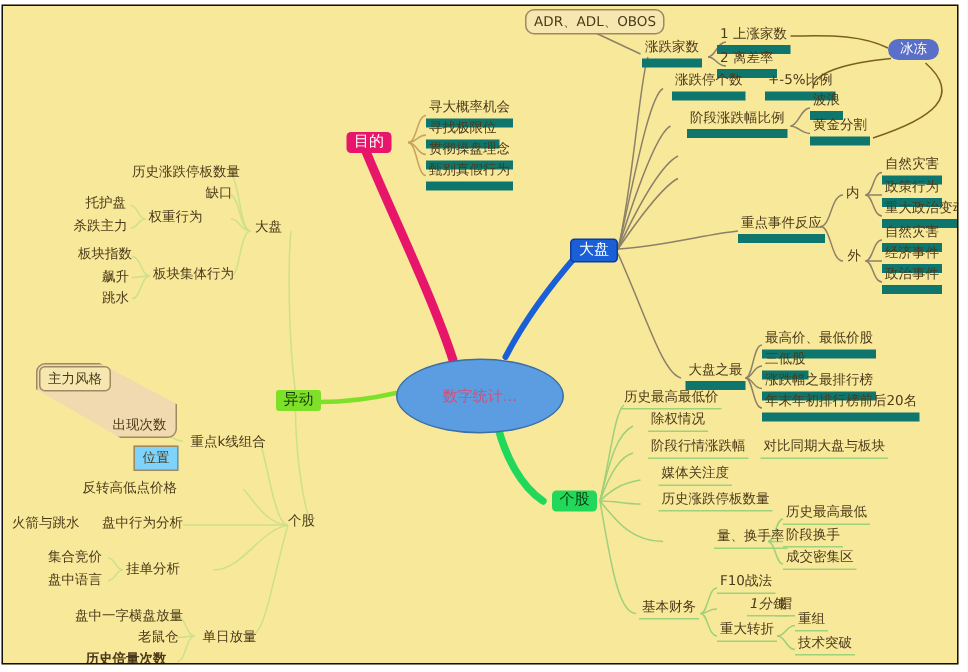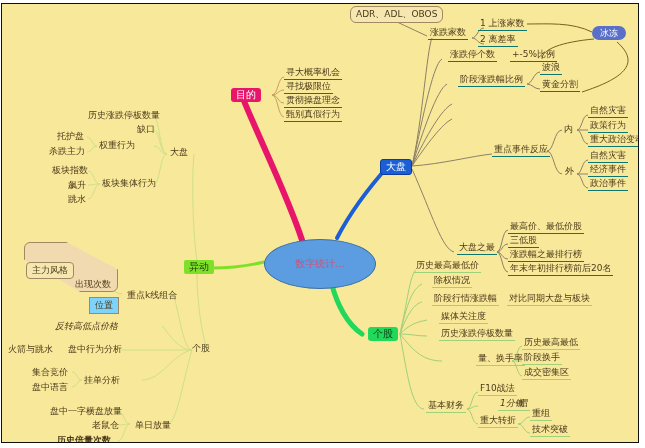--- a/index.html
+++ b/index.html
@@ -1,20 +1,20 @@
 <!DOCTYPE html>
 <html><head>
 <meta charset="utf-8">
 <style>
   html,body{margin:0;padding:0;background:#ffffff;}
   body{width:645px;height:448px;position:relative;overflow:hidden;font-family:"DejaVu Sans",sans-serif;}
   #frame{position:absolute;left:1px;top:3px;width:638px;height:440px;background:#f8e89a;border:1px solid #111;box-sizing:border-box;overflow:hidden;}
   #lines{position:absolute;left:0;top:0;}
   .t{position:absolute;font-size:9px;color:#4a3a1a;white-space:nowrap;line-height:11px;}
-  .u{border-bottom:1px solid #0f766e;padding:0 2px 1px 2px;}
+  .u{border-bottom:6px solid #0f766e;padding:0 2px 1px 2px;}
   .ug{border-bottom:1px solid #9fd07a;padding:0 2px 1px 2px;}
   .node{position:absolute;font-size:10px;line-height:14px;white-space:nowrap;text-align:center;color:#fff;border-radius:3px;padding:0 5px;}
   .center{position:absolute;left:262px;top:235px;width:110px;height:48px;border-radius:50%;background:#5b9de0;border:1px solid #3b6fa8;display:flex;align-items:center;justify-content:center;color:#d1507a;font-size:10px;}
   .box{position:absolute;font-size:9px;color:#4a3a1a;border:1px solid #a08860;border-radius:4px;padding:1px 5px;background:#f6e6b0;white-space:nowrap;}
   .sq{border-radius:0;background:#7dd3fc;}
 </style>
 </head>
 <body>
 
 <div id="frame">
@@ -172,24 +172,24 @@
   <span class="t" style="left:55px;top:127px;">托护盘</span>
   <span class="t" style="left:47px;top:142px;">杀跌主力</span>
   <span class="t" style="left:100px;top:174px;">板块集体行为</span>
   <span class="t" style="left:50px;top:161px;">板块指数</span>
   <span class="t" style="left:66px;top:176px;">飙升</span>
   <span class="t" style="left:66px;top:190px;">跳水</span>
 
   <span class="t" style="left:190px;top:339px;">个股</span>
   <span class="t" style="left:125px;top:286px;">重点k线组合</span>
   <div style="position:absolute;left:22px;top:238px;width:92px;height:48px;background:#f1d9b0;border:1px solid #a08860;border-radius:6px;clip-path:polygon(0 0,45% 0,100% 55%,100% 100%,60% 100%,0 35%);"></div>
-  <div class="box" style="left:24px;top:240px;margin-top:18px;">主力风格</div>
+  <div class="box" style="left:24px;top:240px;">主力风格</div>
   <span class="t" style="left:73px;top:275px;">出现次数</span>
   <div class="box sq" style="left:87px;top:293px;">位置</div>
-  <span class="t" style="left:53px;top:317px;font-style:italic;">反转高低点价格</span>
+  <span class="t" style="left:53px;top:317px;">反转高低点价格</span>
   <span class="t" style="left:66px;top:340px;">盘中行为分析</span>
   <span class="t" style="left:6px;top:340px;">火箭与跳水</span>
   <span class="t" style="left:82px;top:371px;">挂单分析</span>
   <span class="t" style="left:30px;top:363px;">集合竞价</span>
   <span class="t" style="left:30px;top:378px;">盘中语言</span>
   <span class="t" style="left:133px;top:416px;">单日放量</span>
   <span class="t" style="left:48px;top:402px;">盘中一字横盘放量</span>
   <span class="t" style="left:90px;top:416px;">老鼠仓</span>
   <span class="t" style="left:55px;top:431px;font-weight:bold;">历史倍量次数</span>
 </div>

